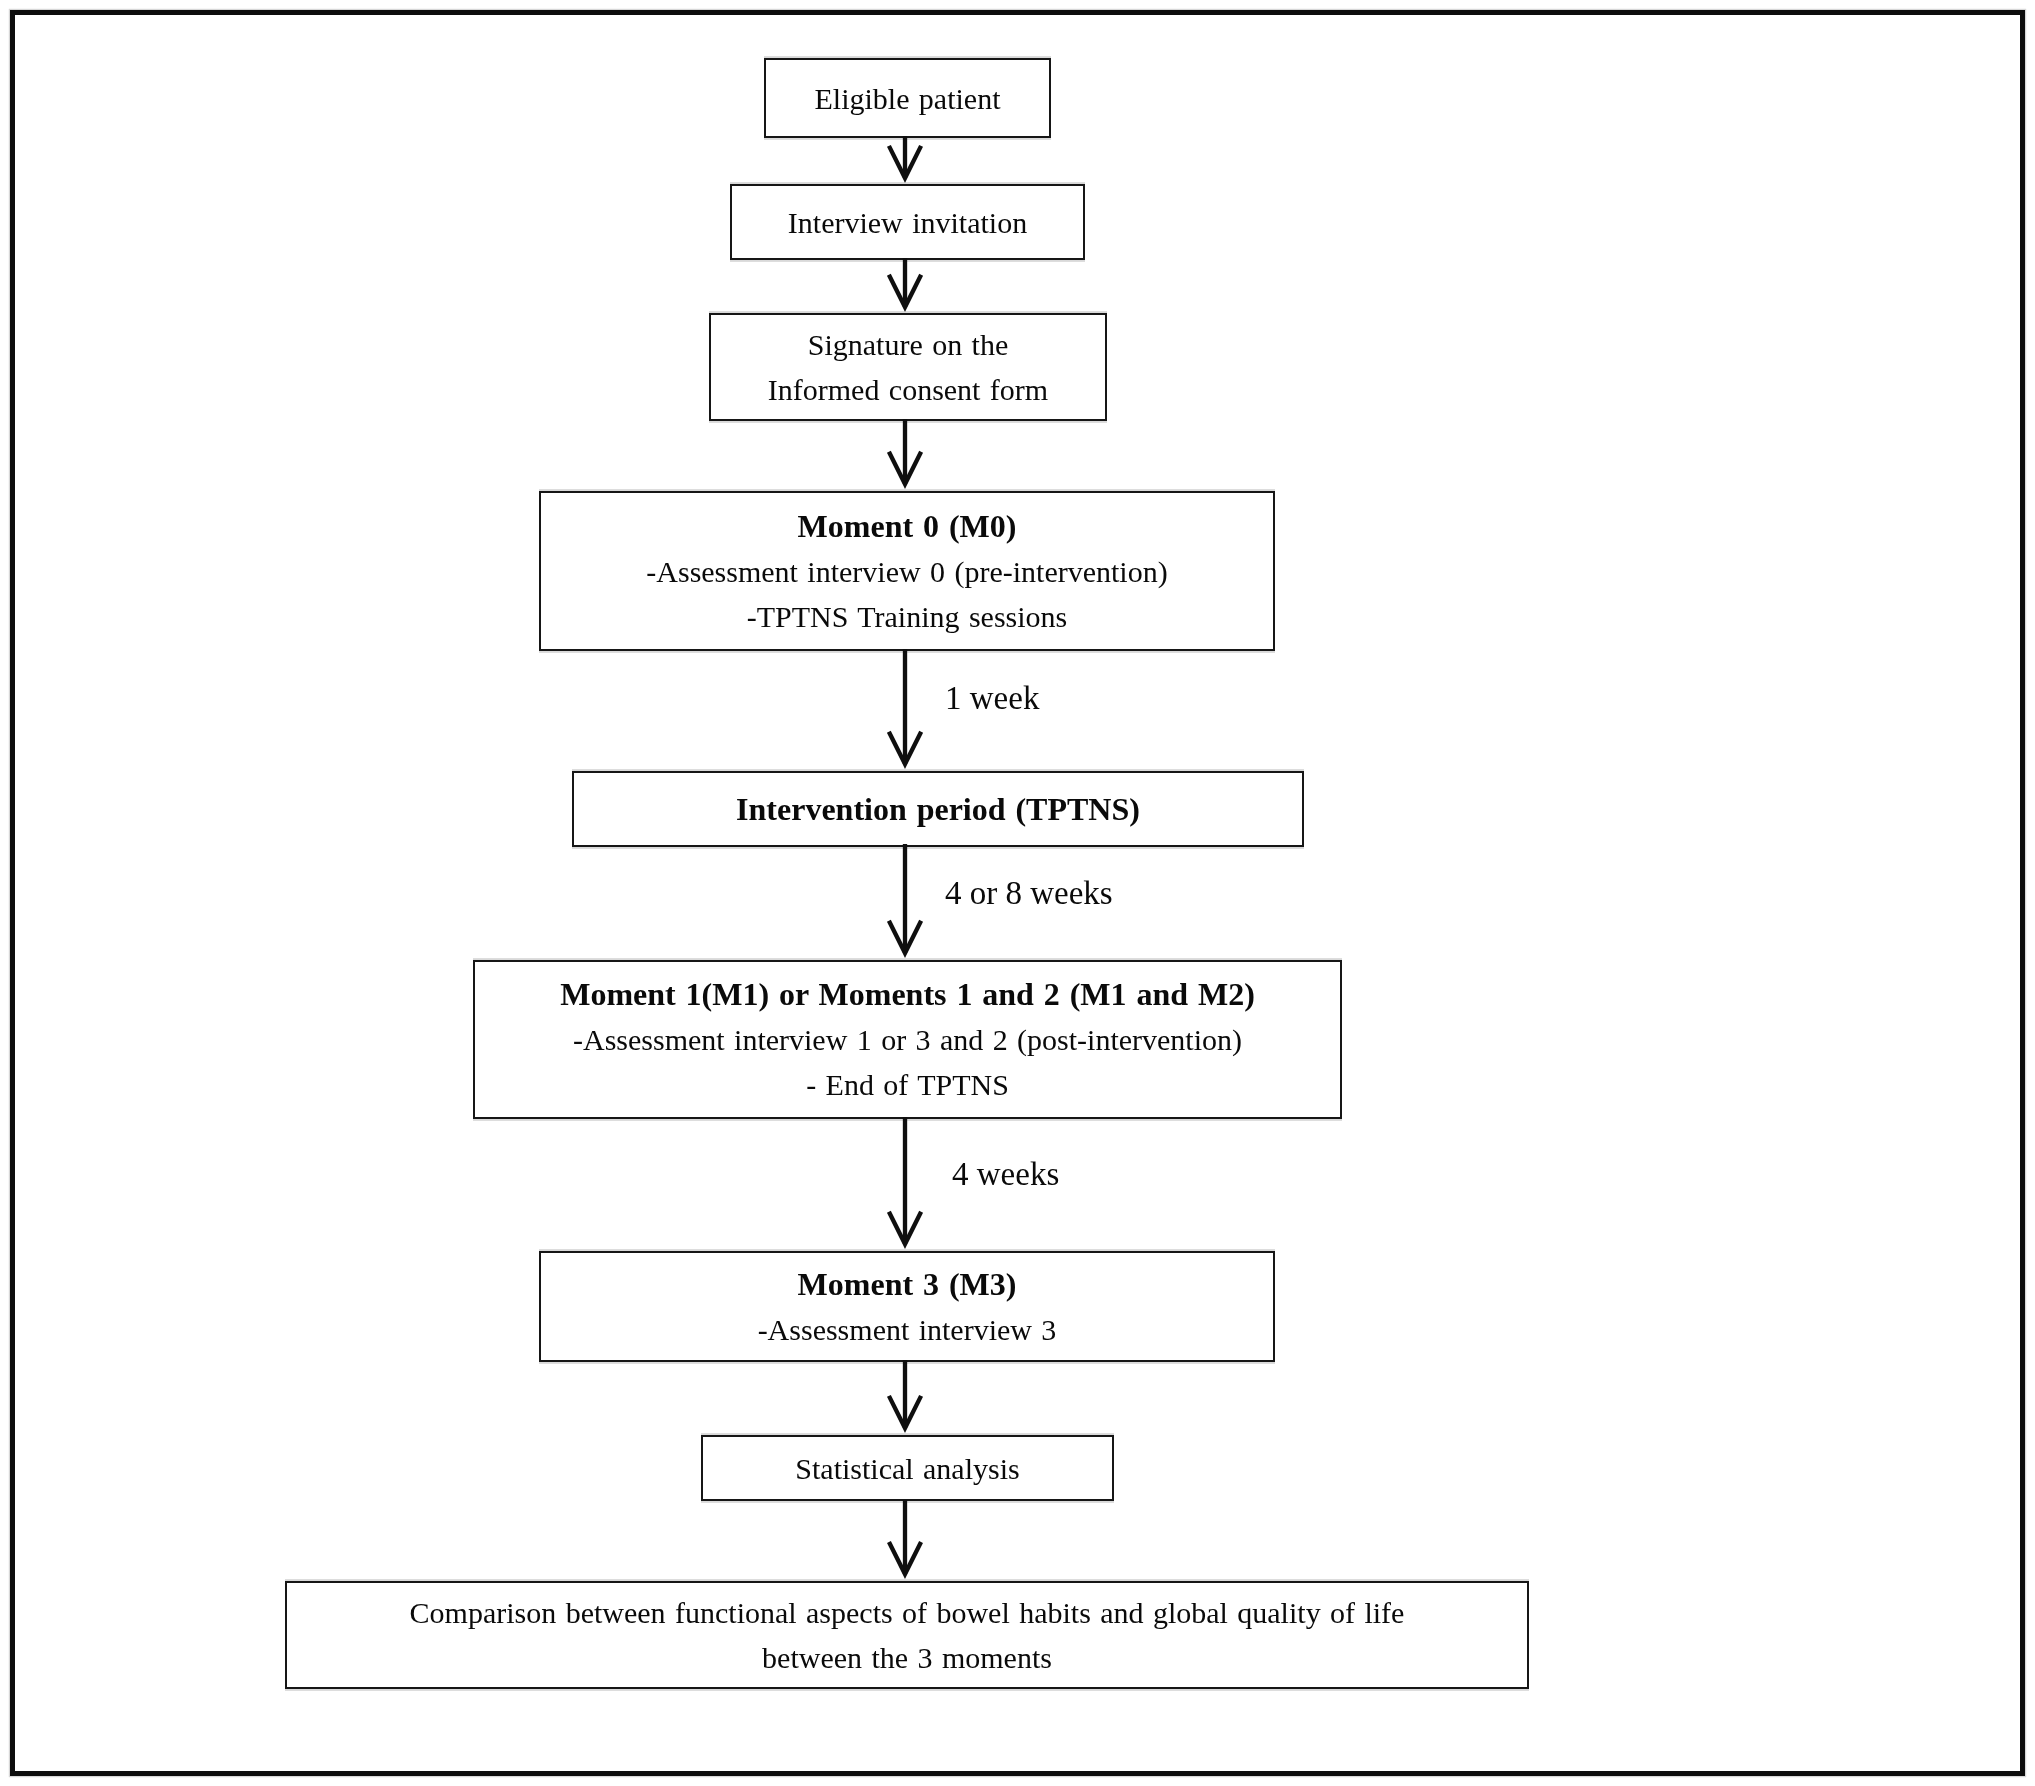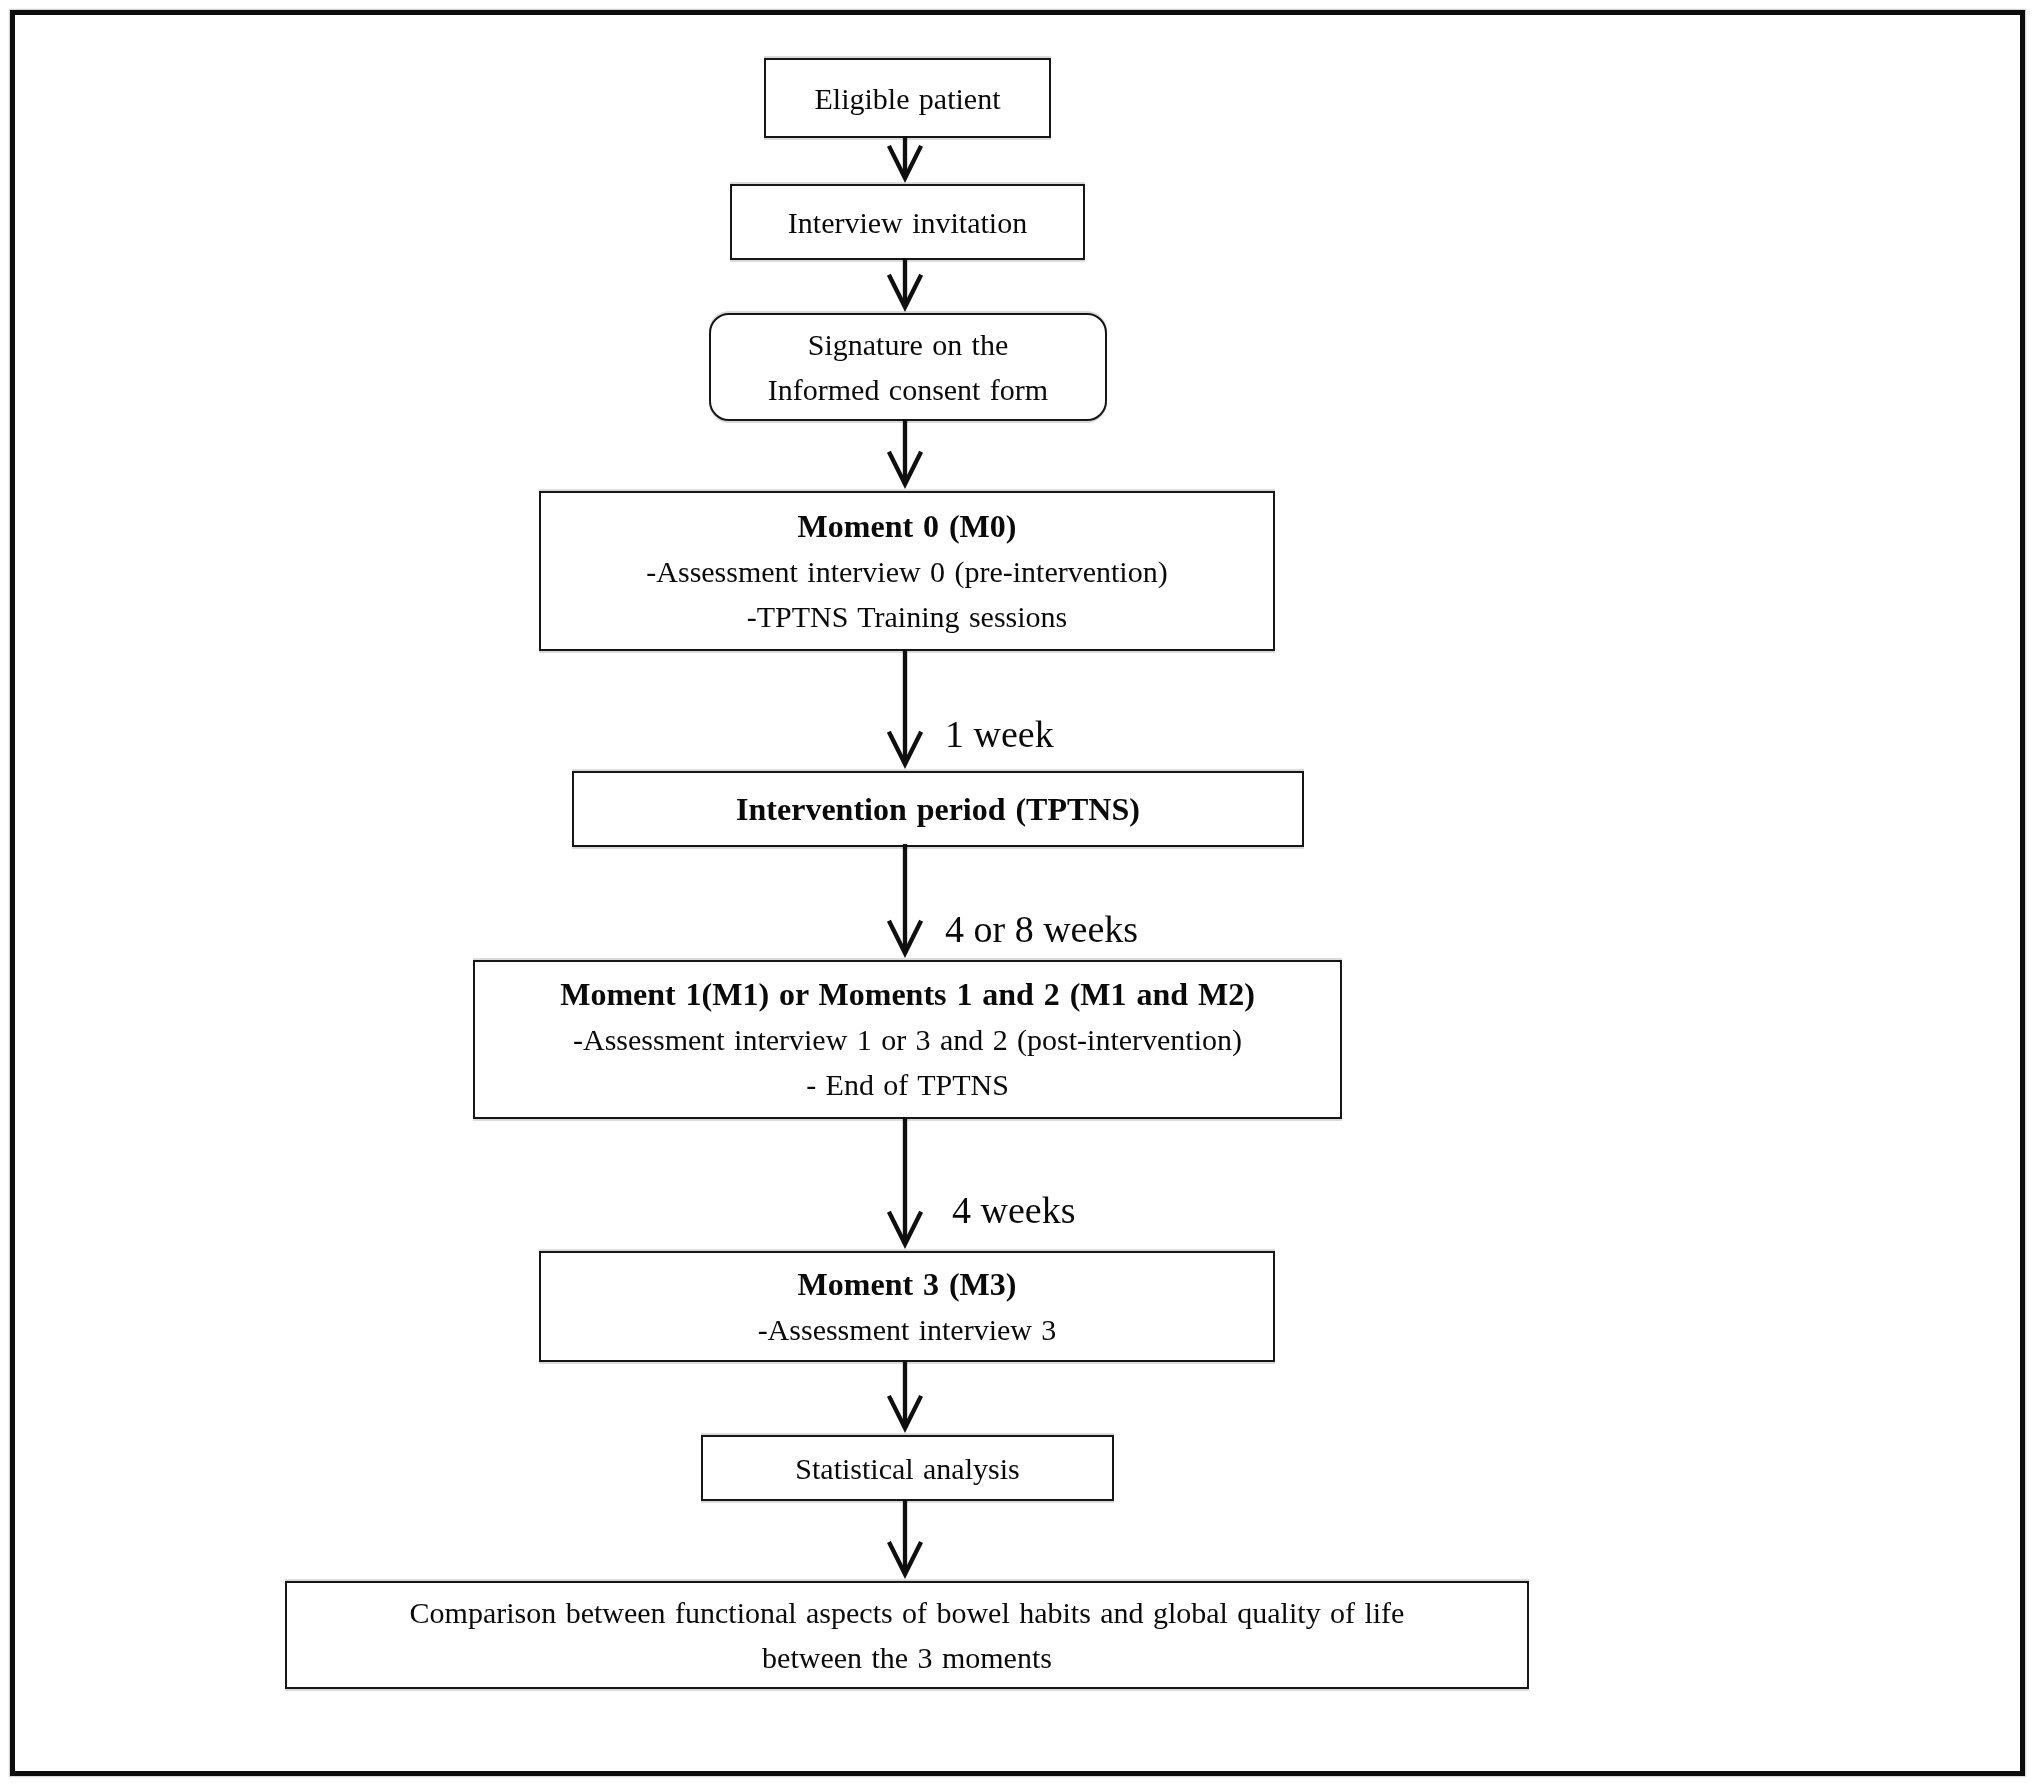--- a/index.html
+++ b/index.html
@@ -28,24 +28,23 @@
     align-items: center;
     justify-content: center;
     text-align: left;
     font-size: 30px;
     line-height: 45px;
     word-spacing: 1.9px;
   }
   .node .title { font-weight: bold; font-size: 32px; }
   .edge-label {
     position: absolute;
-    font-size: 38px;
+    font-size: 33px;
     line-height: 41px;
     white-space: nowrap;
-    margin-top: 36px;
   }
   .arrow { position: absolute; left: 880px; }
   .arrow line, .arrow polyline {
     stroke: #0f0f0f;
     stroke-width: 7;
     fill: none;
   }
 </style>
 </head>
 <body>
@@ -64,21 +63,21 @@
 
   <div class="node" style="left:730px; top:184px; width:351px; height:72px;">
     <div>Interview invitation</div>
   </div>
 
   <svg class="arrow" style="top:258px;" width="50" height="54" viewBox="0 0 80 87">
     <line x1="40" y1="0" x2="40" y2="79"></line>
     <polyline points="14,27 40,79 66,27"></polyline>
   </svg>
 
-  <div class="node" style="left:709px; top:313px; width:394px; height:104px;border-radius:20px;">
+  <div class="node" style="left:709px; top:313px; width:394px; height:104px;">
     <div>Signature on the</div>
     <div>Informed consent form</div>
   </div>
 
   <svg class="arrow" style="top:419px;" width="50" height="70" viewBox="0 0 80 113">
     <line x1="40" y1="0" x2="40" y2="105"></line>
     <polyline points="14,53 40,105 66,53"></polyline>
   </svg>
 
   <div class="node" style="left:539px; top:491px; width:732px; height:156px;">

